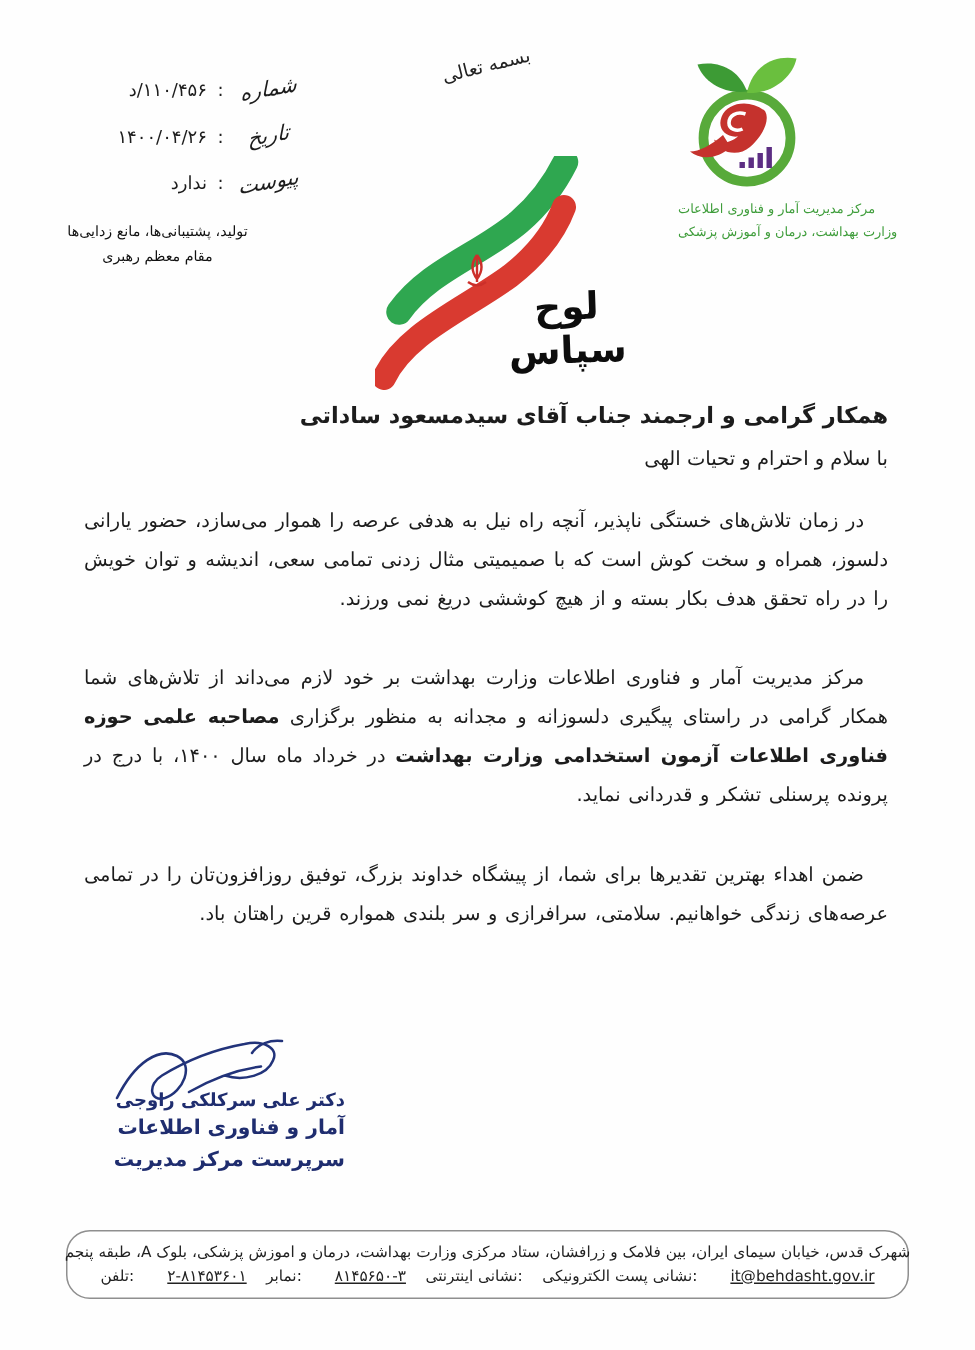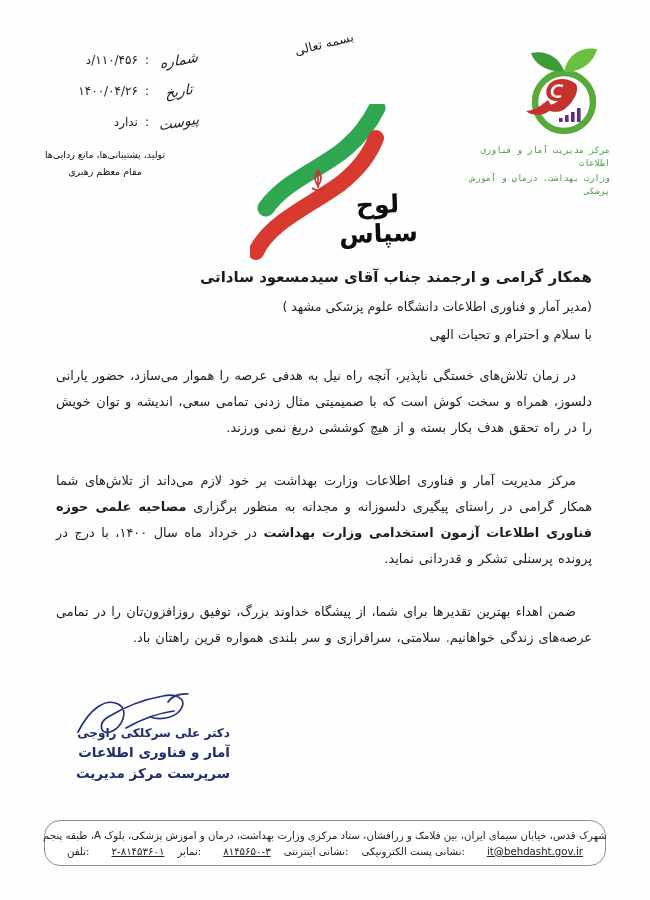--- a/index.html
+++ b/index.html
@@ -15,21 +15,21 @@
   .info-row{direction:rtl;display:flex;align-items:center;justify-content:flex-start;gap:7px;height:31px;}
   .callig{display:inline-block;font-size:14px;font-style:italic;transform:rotate(-10deg) skewX(-8deg);min-width:46px;text-align:center;}
   .info-colon{font-size:12px;color:#222;}
   .info-val{font-size:12px;direction:rtl;unicode-bidi:isolate;}
   .slogan{width:158px;text-align:center;font-size:9.5px;line-height:17px;margin-top:9px;color:#111;}
 
   
   #bismillah{left:294px;top:36px;font-size:12.5px;transform:rotate(-14deg);color:#222;}
 
   
-  #logo-block{left:452px;top:44px;width:158px;text-align:right;font-family:Liberation Mono, monospace;}
+  #logo-block{left:452px;top:34px;width:158px;text-align:left;}
   .logo-caption{color:#3f9d3b;font-size:8.6px;line-height:13px;margin-top:2px;}
 
   
   #flag{left:250px;top:104px;}
   #tribute-title{left:316px;top:190px;width:124px;text-align:center;font-size:25px;font-weight:bold;color:#0d0d0d;transform:rotate(-2deg);}
 
   
   #letter{left:56px;top:268px;width:536px;direction:rtl;text-align:right;}
   .rcpt1{font-size:15px;font-weight:bold;margin:0 0 13px;}
   .rcpt2{font-size:12.5px;margin:0 0 13px;}
@@ -104,21 +104,20 @@
     <path d="M6,148 C20,118 60,102 90,80 C108,66 120,50 126,34" stroke="#d93a30" stroke-width="16" fill="none" stroke-linecap="round"></path>
     <g>
       <path d="M68,66 q-6,8 0,16 q6,-8 0,-16 M68,66 v18 M62,84 q6,4.5 12,0" stroke="#cc2f2a" stroke-width="1.6" fill="none"></path>
     </g>
   </svg>
 </div>
 <div class="abs" id="tribute-title">لوح سپاس</div>
 
 <div class="abs" id="letter">
   <p class="rcpt1">همکار گرامی و ارجمند جناب آقای سیدمسعود ساداتی</p>
-  <p class="rcpt2">(مدیر آمار و فناوری اطلاعات دانشگاه علوم پزشکی مشهد )</p>
   <p class="salut">با سلام و احترام و تحیات الهی</p>
   <p class="bodyp">در زمان تلاش‌های خستگی ناپذیر، آنچه راه نیل به هدفی عرصه را هموار می‌سازد، حضور یارانی دلسوز، همراه و سخت کوش است که با صمیمیتی مثال زدنی تمامی سعی، اندیشه و توان خویش را در راه تحقق هدف بکار بسته و از هیچ کوششی دریغ نمی ورزند.</p>
   <p class="bodyp"><span>مرکز مدیریت آمار و فناوری اطلاعات وزارت بهداشت بر خود لازم می‌داند از تلاش‌های شما همکار گرامی در راستای پیگیری دلسوزانه و مجدانه به منظور برگزاری </span><b>مصاحبه علمی حوزه فناوری اطلاعات آزمون استخدامی وزارت بهداشت</b><span>  در خرداد ماه سال ۱۴۰۰، با درج در پرونده پرسنلی تشکر و قدردانی نماید.</span></p>
   <p class="bodyp">ضمن اهداء بهترین تقدیرها برای شما، از پیشگاه خداوند بزرگ، توفیق روزافزون‌تان را در تمامی عرصه‌های زندگی خواهانیم. سلامتی، سرافرازی و سر بلندی همواره قرین راهتان باد.</p>
 </div>
 
 <div class="abs" id="sig">
   <span id="scribble">
     <svg width="140" height="54" viewBox="0 0 140 54" aria-hidden="true">
       <path d="M10,42 C22,18 38,8 50,14 C62,20 54,38 42,42 C32,45 30,33 40,27 C58,16 78,9 95,6 C108,3 118,9 114,17 C110,27 94,31 82,27 M58,38 C72,30 90,23 106,21 M100,12 C104,6 112,3 120,4" stroke="#22337a" stroke-width="1.7" fill="none" stroke-linecap="round"></path>

